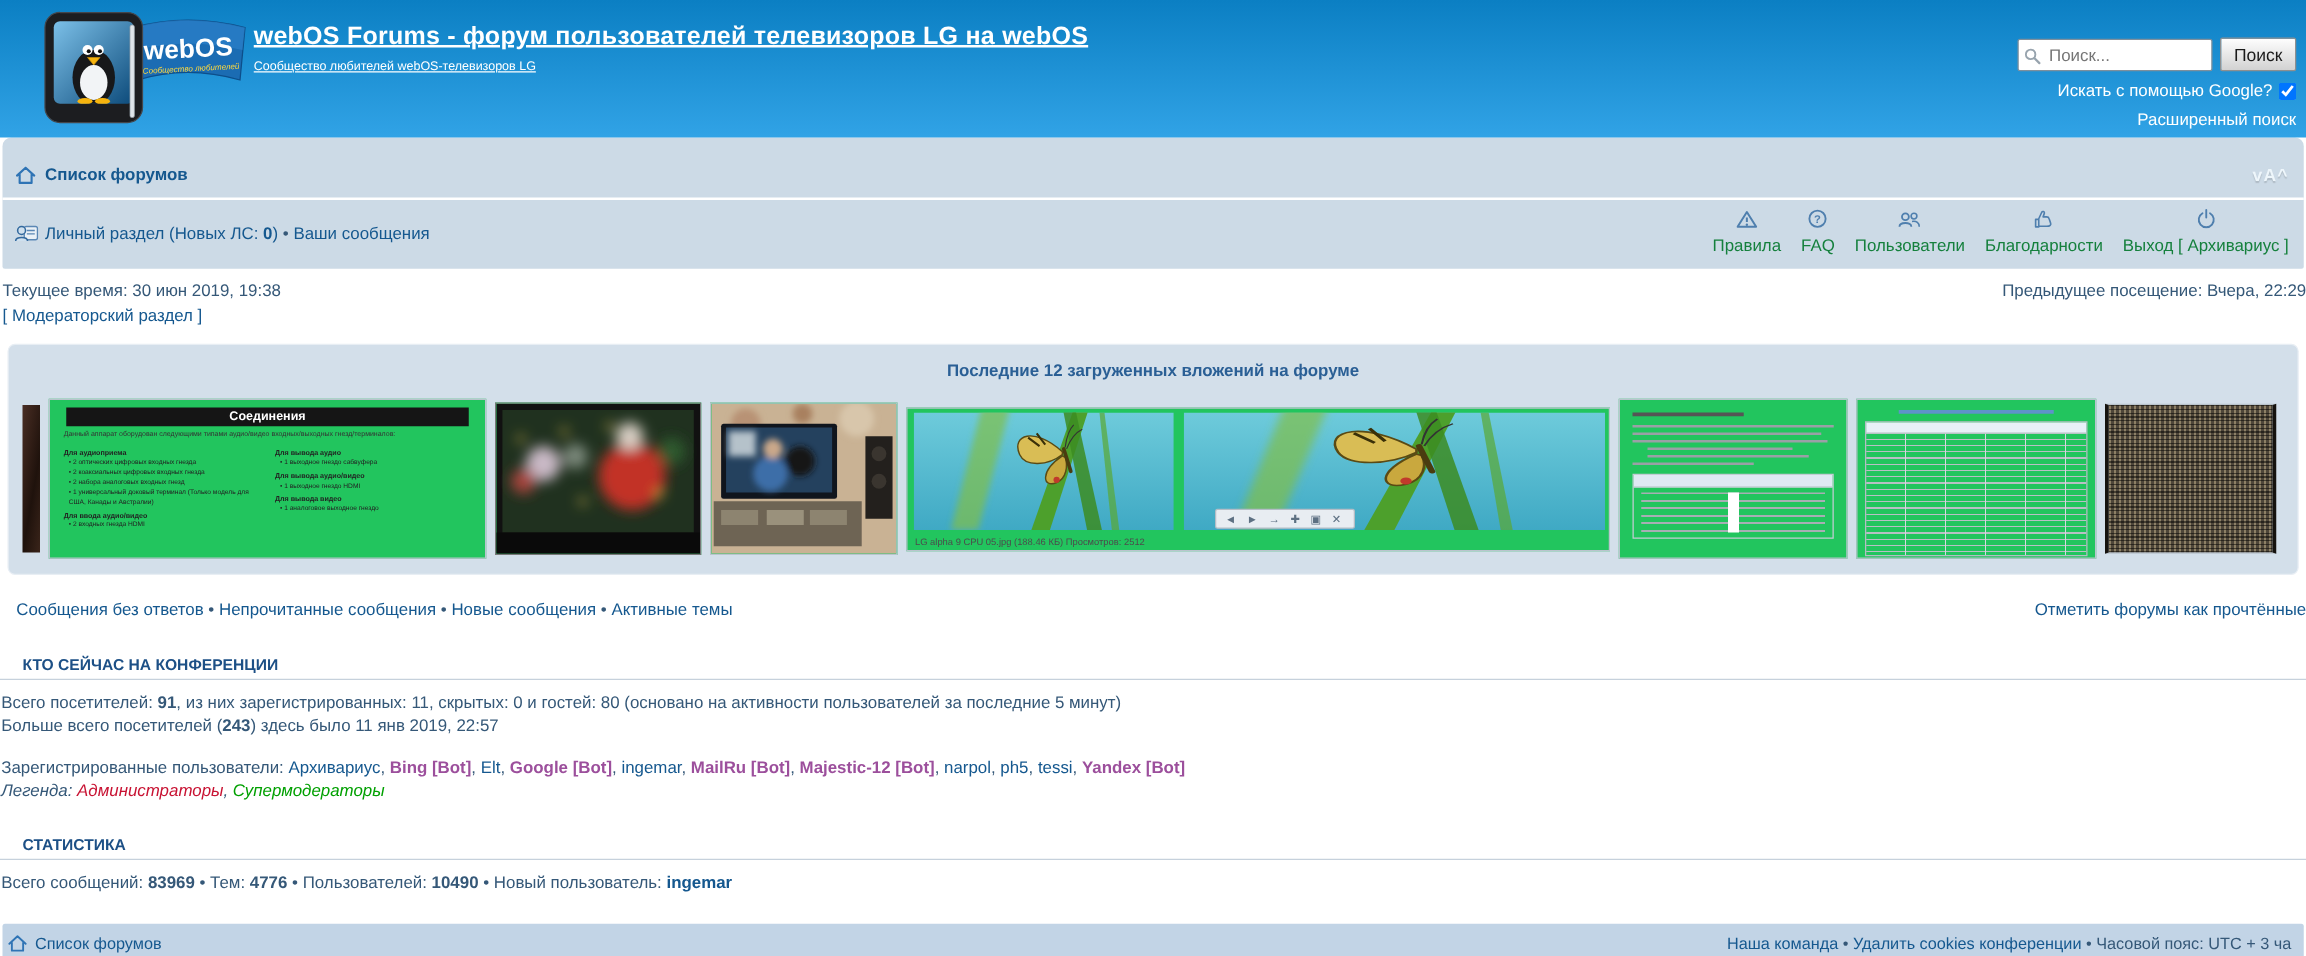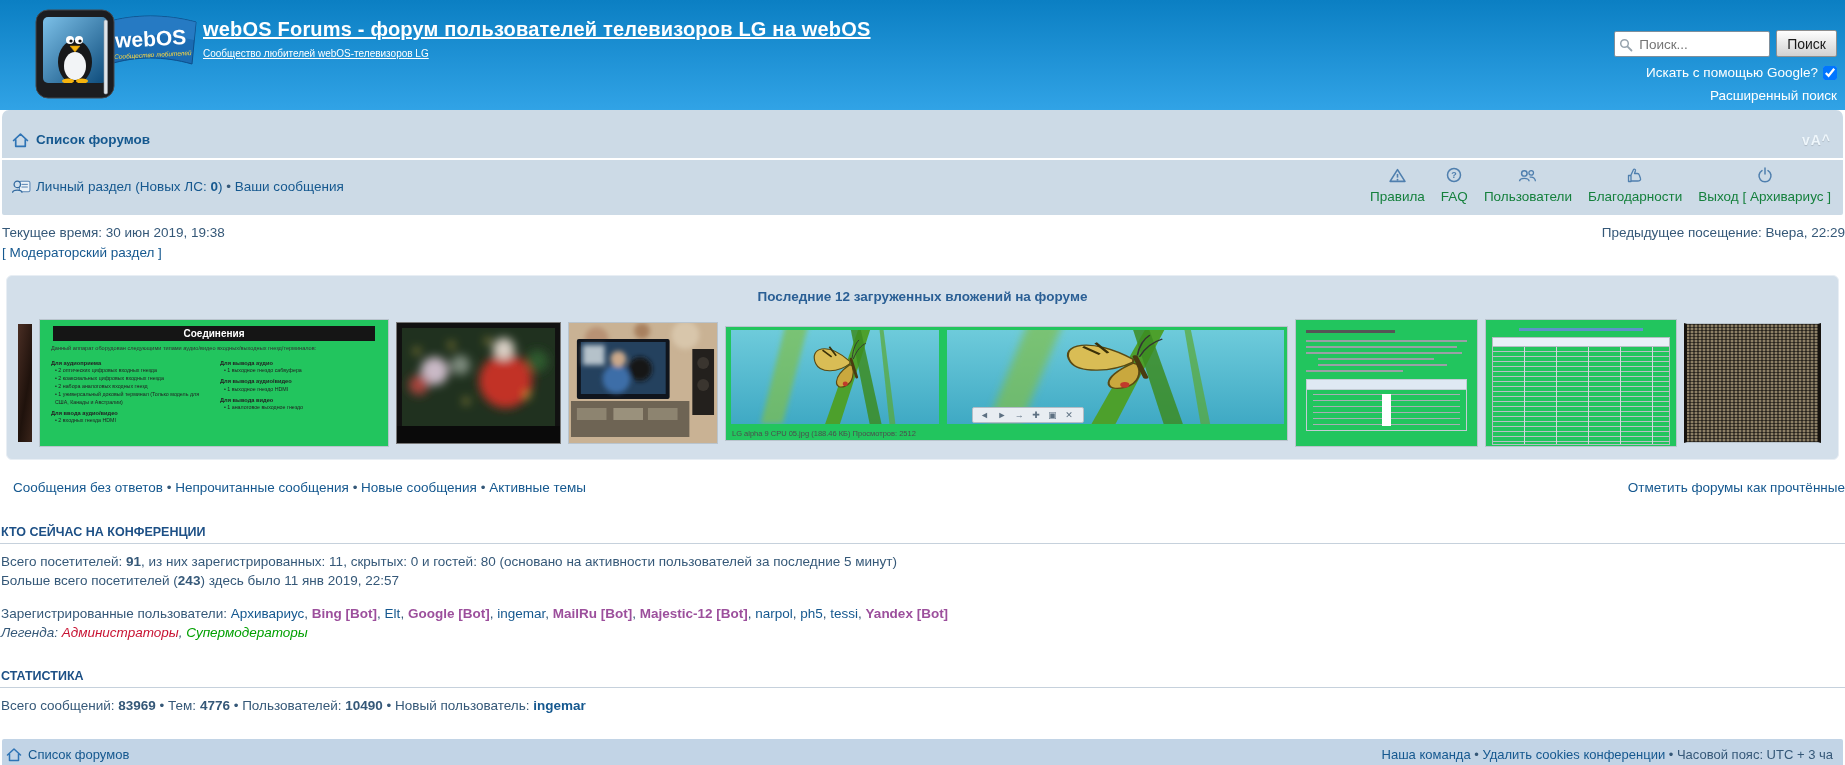--- a/index.html
+++ b/index.html
@@ -85,21 +85,21 @@
        background:repeating-linear-gradient(to right,rgba(0,0,0,0) 0 31px,#d4d9de 31px 32px),
                   repeating-linear-gradient(to bottom,rgba(0,0,0,0) 0 4px,#b9bfc5 4px 5px);}
   .t-texture{width:137px;height:120px;border-left:3px solid #15120e;border-right:3px solid #15120e;
        background:repeating-linear-gradient(0deg,rgba(0,0,0,.5) 0 1px,rgba(0,0,0,0) 1px 3px),
                   repeating-linear-gradient(90deg,#8d8066 0 2px,#4e463a 2px 4px);}
 
   
   .quicklinks{display:flex;padding:19px 0 0 13px;font-size:13.5px;}
   .ql-right{margin-left:auto;white-space:nowrap;}
   .section{margin-top:27px;}
-  .sect-head{color:#1d5086;font-weight:bold;font-size:12.5px;padding:0 0 3px 1px;border-bottom:1px solid #c6d1dc;}
+  .sect-head{color:#1d5086;font-weight:bold;font-size:12.5px;padding:0 0 3px 18px;border-bottom:1px solid #c6d1dc;}
   .sect-body{padding:9px 0 0 1px;line-height:1.4;}
   .users-line{margin-top:14px;}
   .legend-line{font-style:italic;}
   .stats{margin-top:25px;}
 
   
   .footerbar{margin:23px 2px 0;background:#c2d4e6;border-radius:2px;display:flex;align-items:center;
              padding:8px 10px 8px 4px;font-size:13px;}
   .footerbar .crumb2{color:#15588f;margin-left:6px;cursor:pointer;}
   .f-right{margin-left:auto;white-space:nowrap;}

